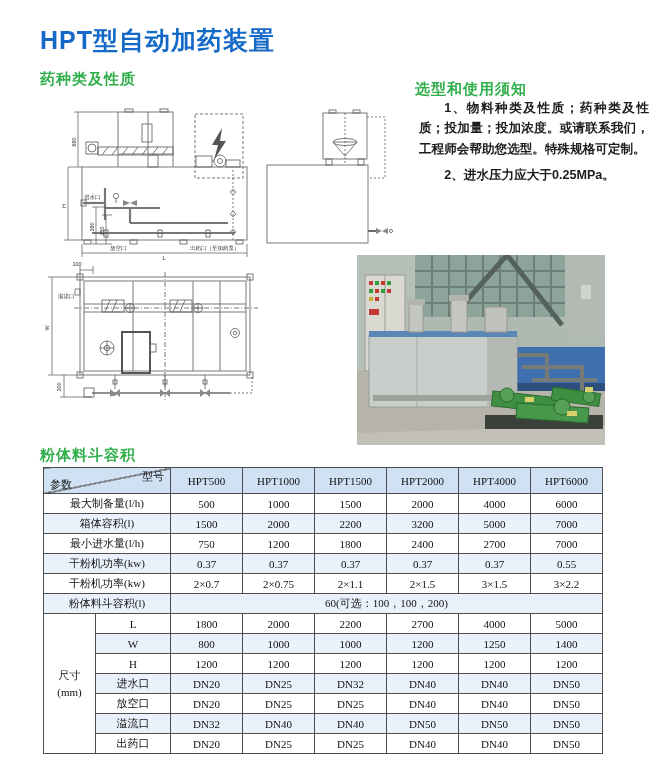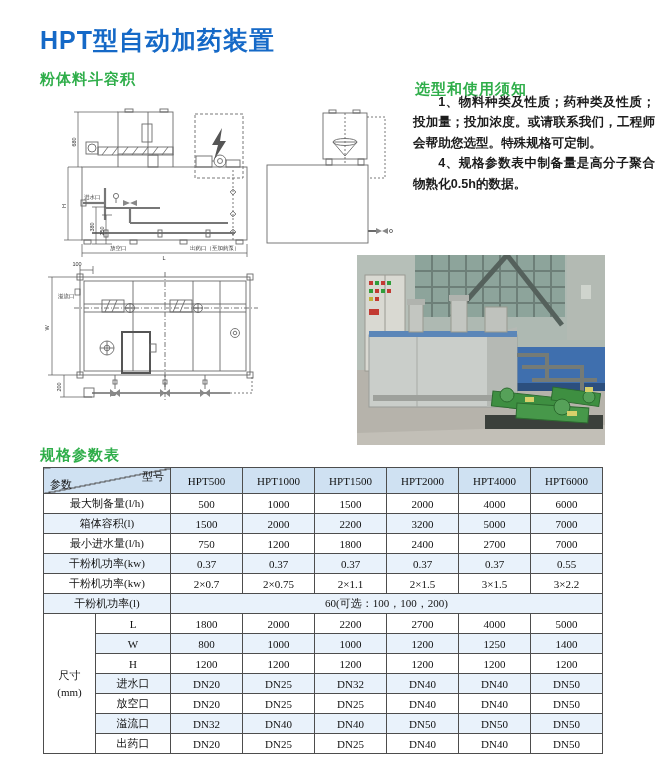--- a/index.html
+++ b/index.html
@@ -8,21 +8,21 @@
   
   #title{position:absolute;left:40px;top:24px;font-size:25px;font-weight:bold;
          color:#1569c7;letter-spacing:1px;}
   .sec-head{position:absolute;font-size:15px;font-weight:bold;color:#2fae4a;letter-spacing:1px;}
   #struct-head{left:40px;top:70px;}
   #notes-head{left:415px;top:80px;}
   #table-head{left:40px;top:446px;}
   
   #notes{position:absolute;left:413px;top:92px;width:242px;color:#1c1c1c;
          font-size:12.6px;line-height:1.62;font-weight:600;text-align:justify;}
-  #notes p{margin:0;text-indent:2em;}
+  #notes p{margin:6px;text-indent:2em;}
   
   #drawing{position:absolute;left:30px;top:100px;}
   #drawing text{font-family:"Liberation Sans","DejaVu Sans",sans-serif;fill:#333;}
   
   #photo{position:absolute;left:357px;top:255px;width:248px;height:190px;}
   
   #spec-wrap{position:absolute;left:43px;top:467px;}
   table#spec-table{border-collapse:collapse;table-layout:fixed;width:560px;
         font-family:"Liberation Serif","DejaVu Serif",serif;font-size:11px;color:#111;}
   #spec-table td,#spec-table th{border:1px solid #4d4d4d;text-align:center;vertical-align:middle;
@@ -36,26 +36,26 @@
   #spec-table .corner .c-bot{position:absolute;bottom:1px;left:6px;font-size:11px;}
   #spec-table .dimcell{white-space:pre-line;line-height:1.5;}
 </style>
 </head>
 <body>
 
 <div id="page">
 
   <div id="title">HPT型自动加药装置</div>
 
-  <div id="struct-head" class="sec-head">粉体料斗容积</div>
+  <div id="struct-head" class="sec-head">药种类及性质</div>
   <div id="notes-head" class="sec-head">选型和使用须知</div>
 
   <div id="notes">
     <p>1、物料种类及性质；药种类及性质；投加量；投加浓度。或请联系我们，工程师会帮助您选型。特殊规格可定制。</p>
-    <p>4、规格参数表中制备量是高分子聚合物熟化0.5h的数据。</p>
+    <p>2、进水压力应大于0.25MPa。</p>
   </div>
 
   <svg id="drawing" width="375" height="350" viewBox="0 0 375 350">
     <g stroke="#6a6a6a" fill="none" stroke-width="0.9">
 
       <rect x="52" y="67" width="165" height="73"></rect>
       <rect x="54" y="140" width="7" height="4"></rect>
         <rect x="100" y="140" width="7" height="4"></rect>
       <rect x="150" y="140" width="7" height="4"></rect>
         <rect x="206" y="140" width="7" height="4"></rect>
@@ -302,21 +302,21 @@
       <rect x="196" y="132" width="48" height="13" fill="#3e8f41" transform="rotate(8 196 132)"></rect>
       <circle cx="150" cy="140" r="7" fill="#56a159"></circle>
       <circle cx="205" cy="152" r="8" fill="#56a159"></circle>
       <circle cx="232" cy="142" r="6" fill="#56a159"></circle>
     </g>
     <rect x="168" y="142" width="9" height="5" fill="#d8d06a"></rect>
     <rect x="210" y="156" width="10" height="5" fill="#d8d06a"></rect>
     <rect x="228" y="132" width="8" height="5" fill="#d8d06a"></rect>
   </svg>
 
-  <div id="table-head" class="sec-head">规格参数表</div>
+  <div id="table-head" class="sec-head">粉体料斗容积</div>
 
   <div id="spec-wrap">
     <table id="spec-table">
       <colgroup>
         <col style="width:52px">
           <col style="width:75px">
         <col style="width:72px">
           <col style="width:72px">
           <col style="width:72px">
         <col style="width:72px">
@@ -375,21 +375,21 @@
           <tr>
             <td colspan="2">干粉机功率(kw)</td>
             <td>2×0.7</td>
             <td>2×0.75</td>
             <td>2×1.1</td>
             <td>2×1.5</td>
             <td>3×1.5</td>
             <td>3×2.2</td>
           </tr>
           <tr class="stripe">
-            <td colspan="2">干粉机功率(l)</td>
+            <td colspan="2">粉体料斗容积(l)</td>
             <td colspan="6">60(可选：100，100，200)</td>
           </tr>
           <tr>
             <td rowspan="7" class="dimcell">尺寸
 (mm)</td>
             <td>L</td>
             <td>1800</td>
             <td>2000</td>
             <td>2200</td>
             <td>2700</td>

